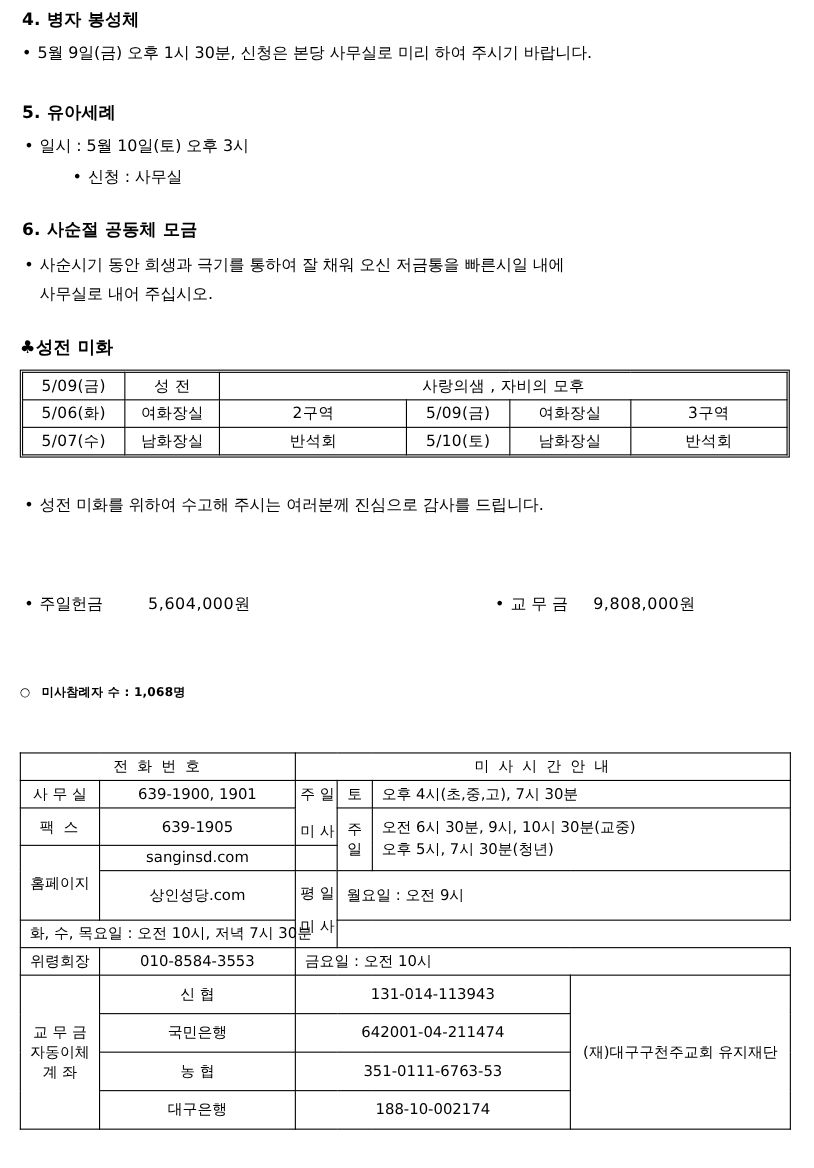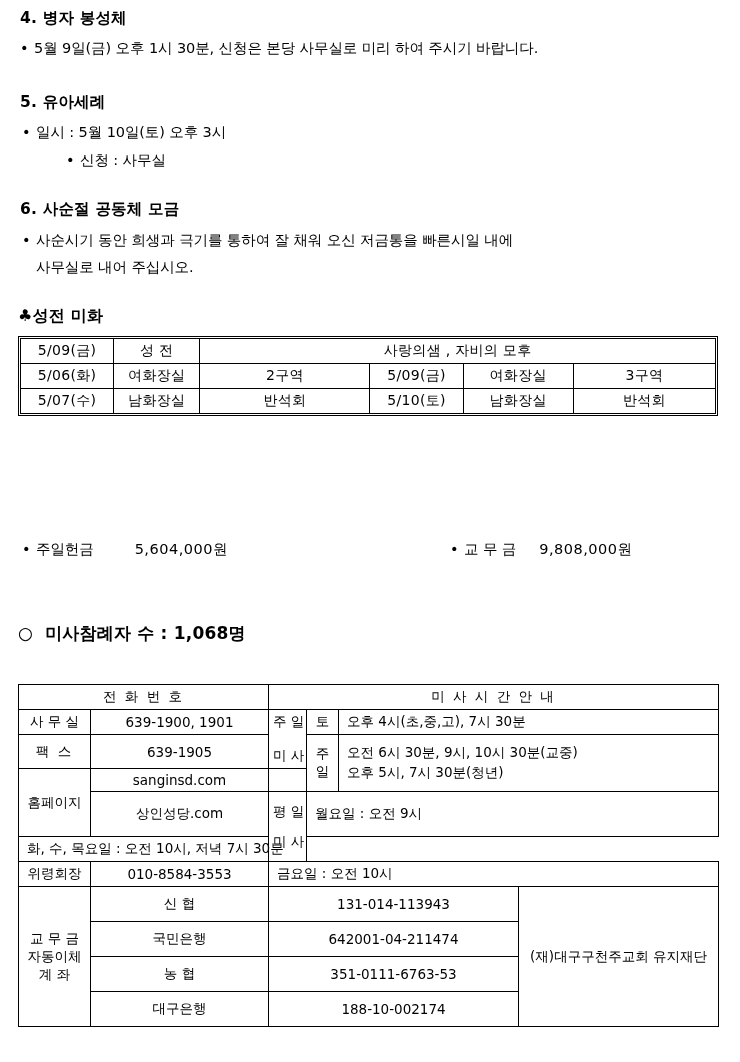--- a/index.html
+++ b/index.html
@@ -145,33 +145,36 @@
           <td>반석회</td>
           <td>5/10(토)</td>
           <td>남화장실</td>
           <td>반석회</td>
         </tr>
       </tbody>
         </table>
     </div>
   </div>
 
+  <div class="abs bullet-line" style="left:22px; top:450px;">
+    <span class="dot">•</span><span>성전 미화를 위하여 수고해 주시는 여러분께 진심으로 감사를 드립니다.</span>
+  </div>
 
   <div class="abs bullet-line" style="left:22px; top:540px;">
     <span class="dot">•</span><span>주일헌금</span>
     <span style="display:inline-block; width:32px;"></span>
     <span style="letter-spacing:0.5px;">5,604,000원</span>
   </div>
   <div class="abs bullet-line" style="left:450px; top:540px;">
     <span class="dot">•</span><span>교 무 금</span>
     <span style="display:inline-block; width:14px;"></span>
     <span style="letter-spacing:0.5px;">9,808,000원</span>
   </div>
 
-  <div class="abs sec-head" style="left:18px; top:622px; font-size:17px;">
+  <div class="abs sec-head" style="left:18px; top:622px; font-size:11px;">
     <span>○</span>
     <span style="margin-left:6px;">미사참례자 수 : 1,068명</span>
   </div>
 
   <div class="abs" style="left:18px; top:684px;border-radius:21px;">
     <table class="info" style="width:700px;">
       <colgroup>
         <col style="width:72px">
         <col style="width:178px">
         <col style="width:38px">

